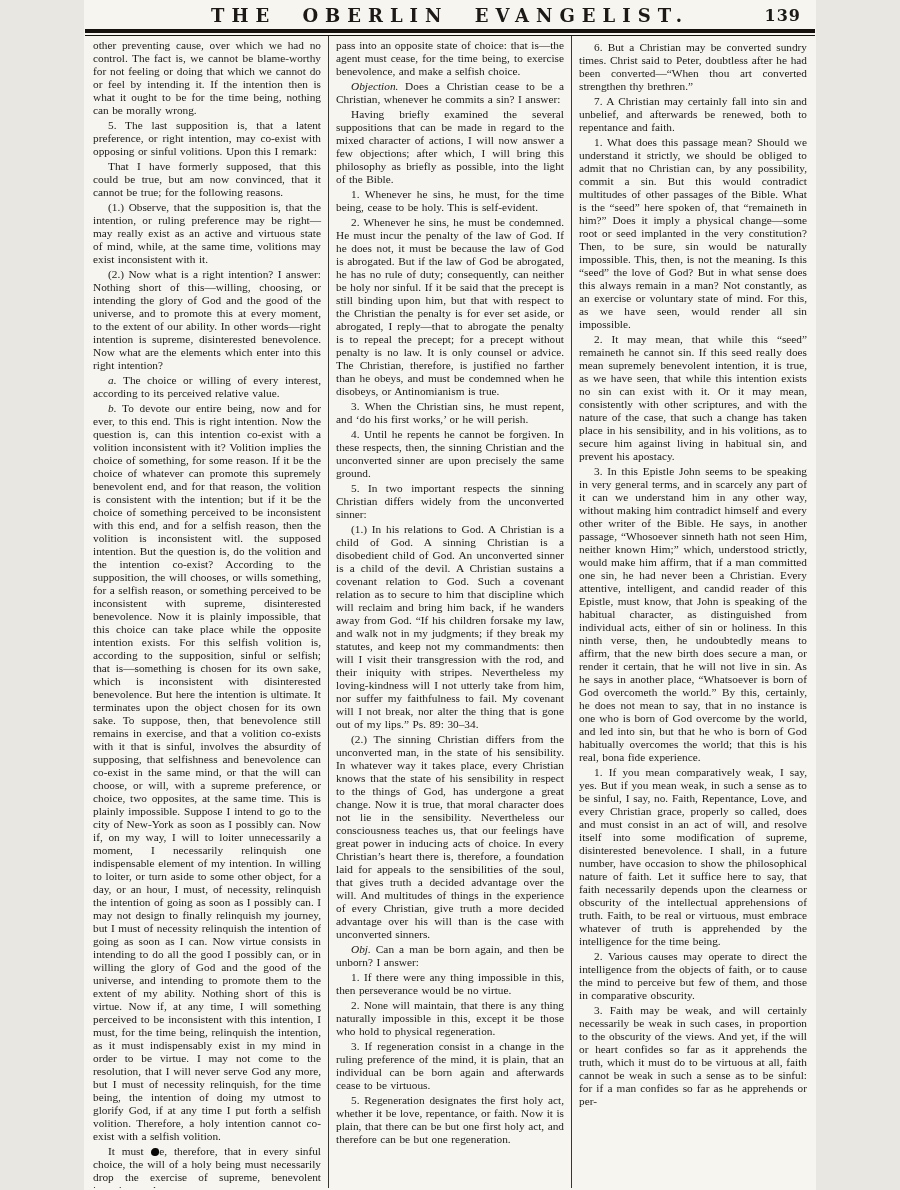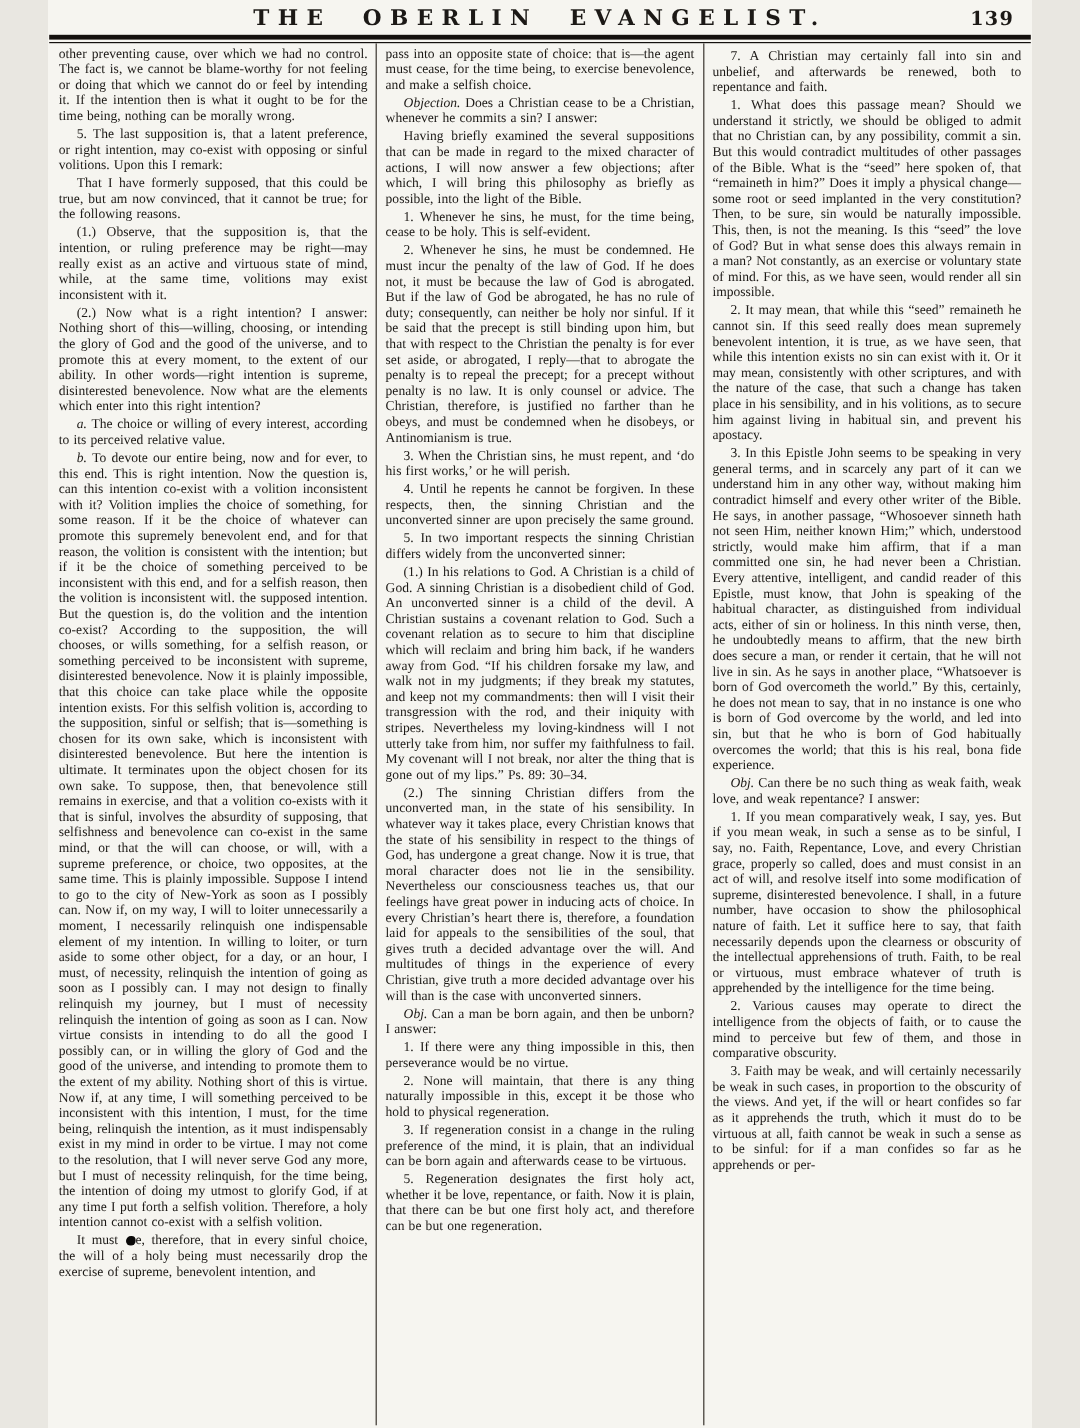--- a/index.html
+++ b/index.html
@@ -2,21 +2,21 @@
 <html lang="en"><head>
 <meta charset="utf-8">
 <style>
   html, body {
     margin: 0;
     padding: 0;
     background: #e9e7e1;
   }
   .page {
     position: relative;
-    width: 820px;
+    width: 732px;
     height: 1190px;
     margin: 0 auto;
     background: #f6f5f0;
     color: #1c1916;
     overflow: hidden;
     font-family: "Liberation Serif", "DejaVu Serif", serif;
   }
   
   .masthead {
     position: relative;
@@ -133,24 +133,24 @@
         <p class="para">(1.) In his relations to God. A Christian is a child of God. A sinning Christian is a disobedient child of God. An unconverted sinner is a child of the devil. A Christian sustains a covenant relation to God. Such a covenant relation as to secure to him that discipline which will reclaim and bring him back, if he wanders away from God. “If his children forsake my law, and walk not in my judgments; if they break my statutes, and keep not my commandments: then will I visit their transgression with the rod, and their iniquity with stripes. Nevertheless my loving-kindness will I not utterly take from him, nor suffer my faithfulness to fail. My covenant will I not break, nor alter the thing that is gone out of my lips.” Ps. 89: 30–34.</p>
         <p class="para">(2.) The sinning Christian differs from the unconverted man, in the state of his sensibility. In whatever way it takes place, every Christian knows that the state of his sensibility in respect to the things of God, has undergone a great change. Now it is true, that moral character does not lie in the sensibility. Nevertheless our consciousness teaches us, that our feelings have great power in inducing acts of choice. In every Christian’s heart there is, therefore, a foundation laid for appeals to the sensibilities of the soul, that gives truth a decided advantage over the will. And multitudes of things in the experience of every Christian, give truth a more decided advantage over his will than is the case with unconverted sinners.</p>
         <p class="para"><span class="lead">Obj. </span>Can a man be born again, and then be unborn? I answer:</p>
         <p class="para">1. If there were any thing impossible in this, then perseverance would be no virtue.</p>
         <p class="para">2. None will maintain, that there is any thing naturally impossible in this, except it be those who hold to physical regeneration.</p>
         <p class="para">3. If regeneration consist in a change in the ruling preference of the mind, it is plain, that an individual can be born again and afterwards cease to be virtuous.</p>
         <p class="para">5. Regeneration designates the first holy act, whether it be love, repentance, or faith. Now it is plain, that there can be but one first holy act, and therefore can be but one regeneration.</p>
       </section>
     <div class="col-divider"></div>
     <section class="column">
+        <p class="para">6. But a Christian may be converted sundry times. Christ said to Peter, doubtless after he had been converted—“When thou art converted strengthen thy brethren.”</p>
         <p class="para">7. A Christian may certainly fall into sin and unbelief, and afterwards be renewed, both to repentance and faith.</p>
         <p class="para">1. What does this passage mean? Should we understand it strictly, we should be obliged to admit that no Christian can, by any possibility, commit a sin. But this would contradict multitudes of other passages of the Bible. What is the “seed” here spoken of, that “remaineth in him?” Does it imply a physical change—some root or seed implanted in the very constitution? Then, to be sure, sin would be naturally impossible. This, then, is not the meaning. Is this “seed” the love of God? But in what sense does this always remain in a man? Not constantly, as an exercise or voluntary state of mind. For this, as we have seen, would render all sin impossible.</p>
         <p class="para">2. It may mean, that while this “seed” remaineth he cannot sin. If this seed really does mean supremely benevolent intention, it is true, as we have seen, that while this intention exists no sin can exist with it. Or it may mean, consistently with other scriptures, and with the nature of the case, that such a change has taken place in his sensibility, and in his volitions, as to secure him against living in habitual sin, and prevent his apostacy.</p>
         <p class="para">3. In this Epistle John seems to be speaking in very general terms, and in scarcely any part of it can we understand him in any other way, without making him contradict himself and every other writer of the Bible. He says, in another passage, “Whosoever sinneth hath not seen Him, neither known Him;” which, understood strictly, would make him affirm, that if a man committed one sin, he had never been a Christian. Every attentive, intelligent, and candid reader of this Epistle, must know, that John is speaking of the habitual character, as distinguished from individual acts, either of sin or holiness. In this ninth verse, then, he undoubtedly means to affirm, that the new birth does secure a man, or render it certain, that he will not live in sin. As he says in another place, “Whatsoever is born of God overcometh the world.” By this, certainly, he does not mean to say, that in no instance is one who is born of God overcome by the world, and led into sin, but that he who is born of God habitually overcomes the world; that this is his real, bona fide experience.</p>
-        <p class="para"><span class="lead">Obj. </span>Can there be no such thing as weak faith, weak love, and weak repentance? I answer:</p>
         <p class="para">1. If you mean comparatively weak, I say, yes. But if you mean weak, in such a sense as to be sinful, I say, no. Faith, Repentance, Love, and every Christian grace, properly so called, does and must consist in an act of will, and resolve itself into some modification of supreme, disinterested benevolence. I shall, in a future number, have occasion to show the philosophical nature of faith. Let it suffice here to say, that faith necessarily depends upon the clearness or obscurity of the intellectual apprehensions of truth. Faith, to be real or virtuous, must embrace whatever of truth is apprehended by the intelligence for the time being.</p>
         <p class="para">2. Various causes may operate to direct the intelligence from the objects of faith, or to cause the mind to perceive but few of them, and those in comparative obscurity.</p>
         <p class="para">3. Faith may be weak, and will certainly necessarily be weak in such cases, in proportion to the obscurity of the views. And yet, if the will or heart confides so far as it apprehends the truth, which it must do to be virtuous at all, faith cannot be weak in such a sense as to be sinful: for if a man confides so far as he apprehends or per-</p>
       </section>
   </main>
 
 </div>
 
 </body></html>

